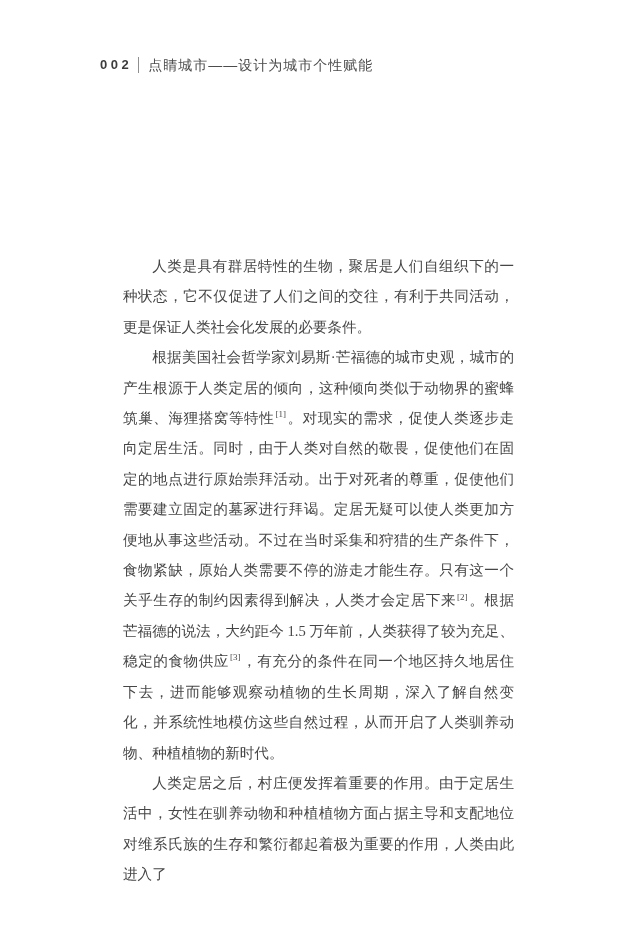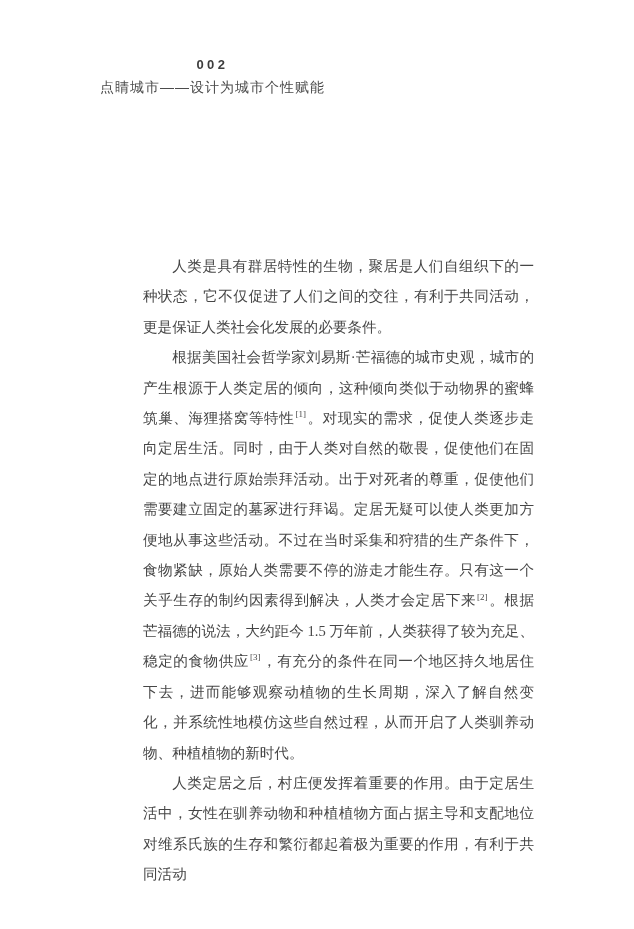--- a/index.html
+++ b/index.html
@@ -19,21 +19,20 @@
     overflow:hidden;
     font-family:"Liberation Sans", sans-serif;
   }
   .page-header{
     position:absolute;
     left:100px;
     top:54px;
     height:22px;
     display:flex;
     align-items:center;
-    flex-direction:column;
   }
   .page-number{
     font-family:"Liberation Sans", sans-serif;
     font-weight:bold;
     font-size:13px;
     letter-spacing:3.5px;
     color:var(--header-text);
     line-height:22px;
   }
   .header-divider{
@@ -53,21 +52,20 @@
     position:absolute;
     left:123px;
     top:251px;
     width:391px;
     font-family:"Liberation Serif", serif;
     font-size:14.6px;
     line-height:30.4px;
     color:var(--text);
     text-align:justify;
     text-align-last:left;
-    margin-left:20px;
   }
   .body-text p{
     margin:0;
     padding:0;
     text-indent:2em;
   }
   .body-text sup{
     font-size:9px;
     line-height:0;
     vertical-align:super;
@@ -83,15 +81,15 @@
   <header class="page-header">
     <span class="page-number">002</span>
     <span class="header-divider"></span>
     <span class="running-title">点睛城市——设计为城市个性赋能</span>
   </header>
 
   <main class="body-text">
 
   <p>人类是具有群居特性的生物，聚居是人们自组织下的一种状态，它不仅促进了人们之间的交往，有利于共同活动，更是保证人类社会化发展的必要条件。</p>
       <p>根据美国社会哲学家刘易斯·芒福德的城市史观，城市的产生根源于人类定居的倾向，这种倾向类似于动物界的蜜蜂筑巢、海狸搭窝等特性<sup>[1]</sup>。对现实的需求，促使人类逐步走向定居生活。同时，由于人类对自然的敬畏，促使他们在固定的地点进行原始崇拜活动。出于对死者的尊重，促使他们需要建立固定的墓冢进行拜谒。定居无疑可以使人类更加方便地从事这些活动。不过在当时采集和狩猎的生产条件下，食物紧缺，原始人类需要不停的游走才能生存。只有这一个关乎生存的制约因素得到解决，人类才会定居下来<sup>[2]</sup>。根据芒福德的说法，大约距今 1.5 万年前，人类获得了较为充足、稳定的食物供应<sup>[3]</sup>，有充分的条件在同一个地区持久地居住下去，进而能够观察动植物的生长周期，深入了解自然变化，并系统性地模仿这些自然过程，从而开启了人类驯养动物、种植植物的新时代。</p>
-      <p>人类定居之后，村庄便发挥着重要的作用。由于定居生活中，女性在驯养动物和种植植物方面占据主导和支配地位对维系氏族的生存和繁衍都起着极为重要的作用，有利于共同活动</p>
+      <p>人类定居之后，村庄便发挥着重要的作用。由于定居生活中，女性在驯养动物和种植植物方面占据主导和支配地位对维系氏族的生存和繁衍都起着极为重要的作用，人类由此进入了</p>
     </main>
 </div>
 
 </body></html>

